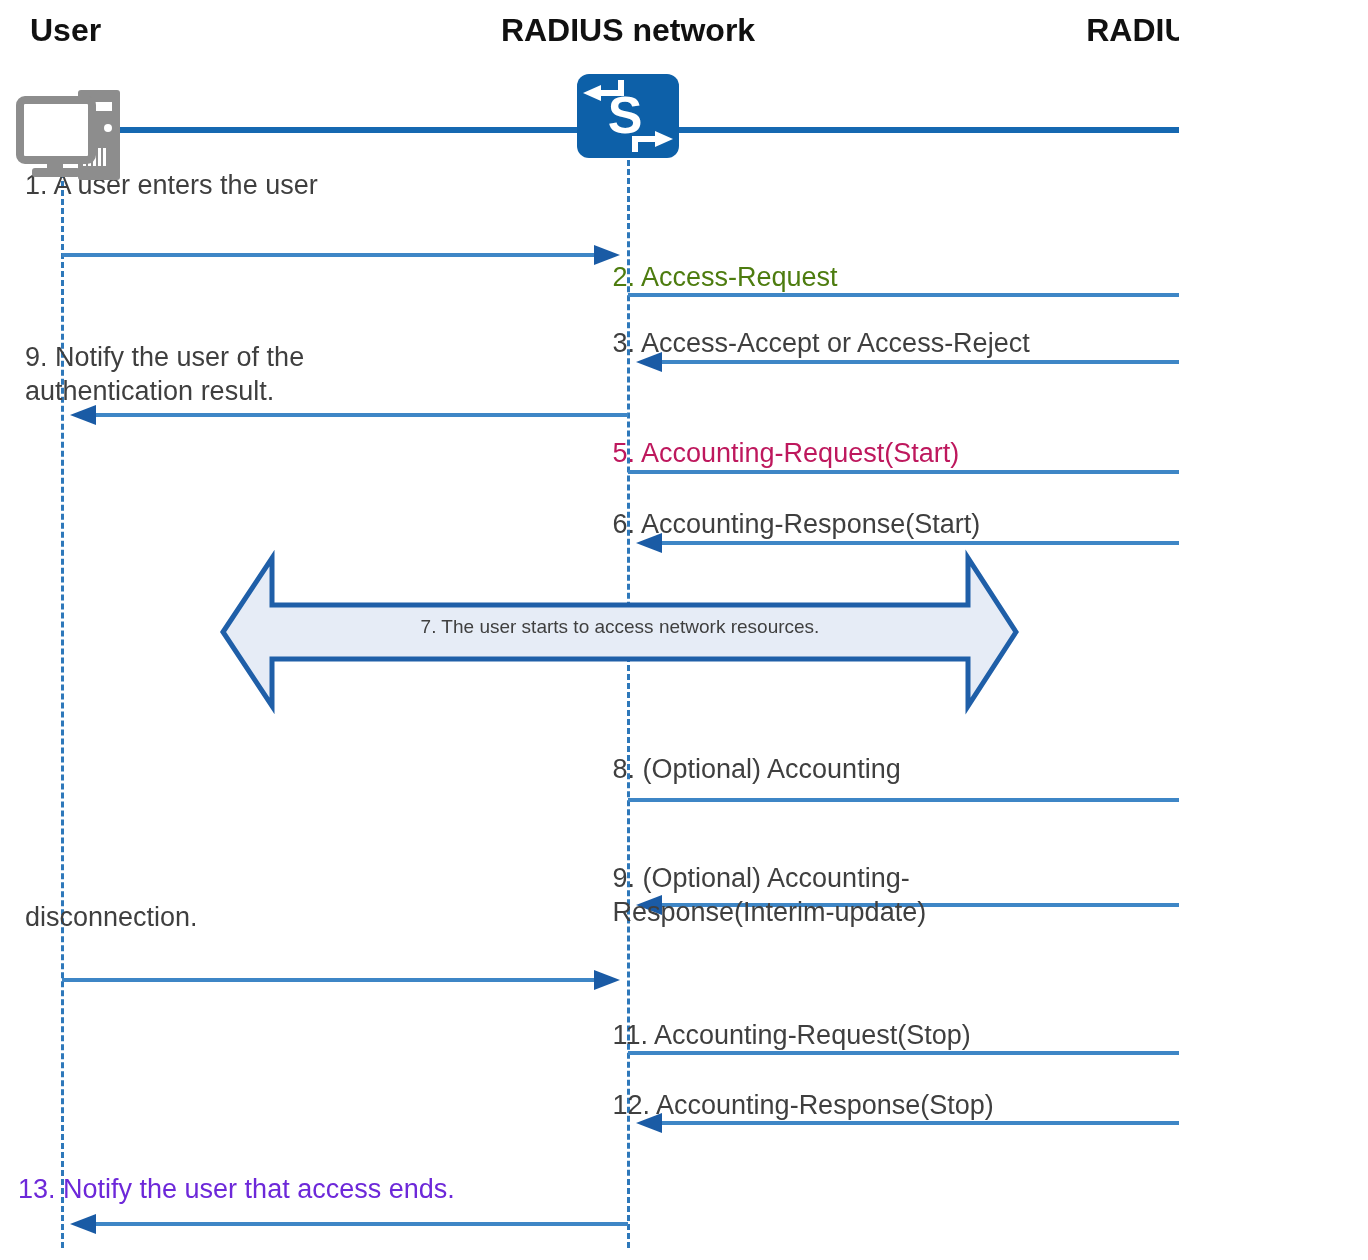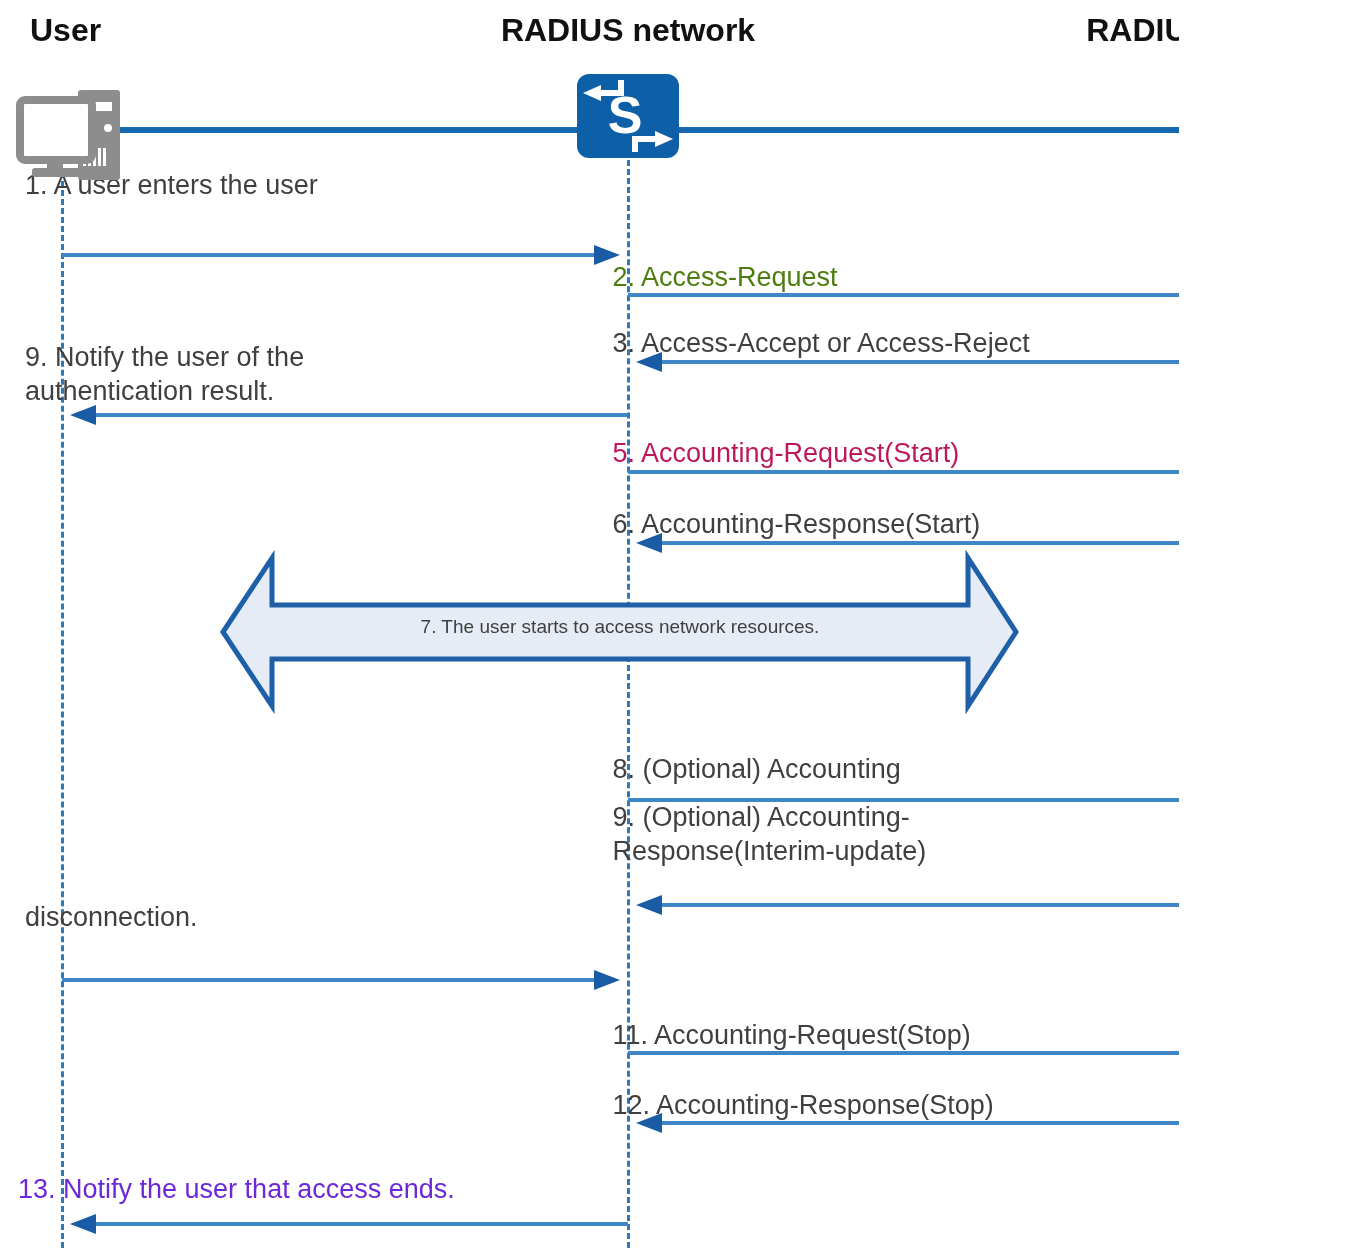--- a/index.html
+++ b/index.html
@@ -116,21 +116,21 @@
       <div class="msg-label" style="top: 507px; left: 612.5px; color: rgb(63, 63, 63);">
         <div>6. Accounting-Response(Start)</div>
       </div>
       <div class="msg-line" style="top: 798px; background: rgb(62, 134, 198); left: 628px; width: 579px;"></div>
       <div class="msg-head right" style="top: 790px; left: 1203px;"></div>
       <div class="msg-label" style="top: 752px; left: 612.5px; color: rgb(63, 63, 63);">
         <div>8. (Optional) Accounting</div>
       </div>
       <div class="msg-line" style="top: 903px; background: rgb(62, 134, 198); left: 658px; width: 579px;"></div>
       <div class="msg-head left" style="top: 895px; left: 636px;"></div>
-      <div class="msg-label" style="top: 800px; left: 612.5px; color: rgb(63, 63, 63);">
+      <div class="msg-label" style="top: 861px; left: 612.5px; color: rgb(63, 63, 63);">
         <div>9. (Optional) Accounting-</div>
         <div>Response(Interim-update)</div>
       </div>
       <div class="msg-line" style="top: 978px; background: rgb(62, 134, 198); left: 62px; width: 536px;"></div>
       <div class="msg-head right" style="top: 970px; left: 594px;"></div>
       <div class="msg-label" style="top: 900px; left: 25px; color: rgb(63, 63, 63);">
         <div>disconnection.</div>
       </div>
       <div class="msg-line" style="top: 1051px; background: rgb(62, 134, 198); left: 628px; width: 579px;"></div>
       <div class="msg-head right" style="top: 1043px; left: 1203px;"></div>

